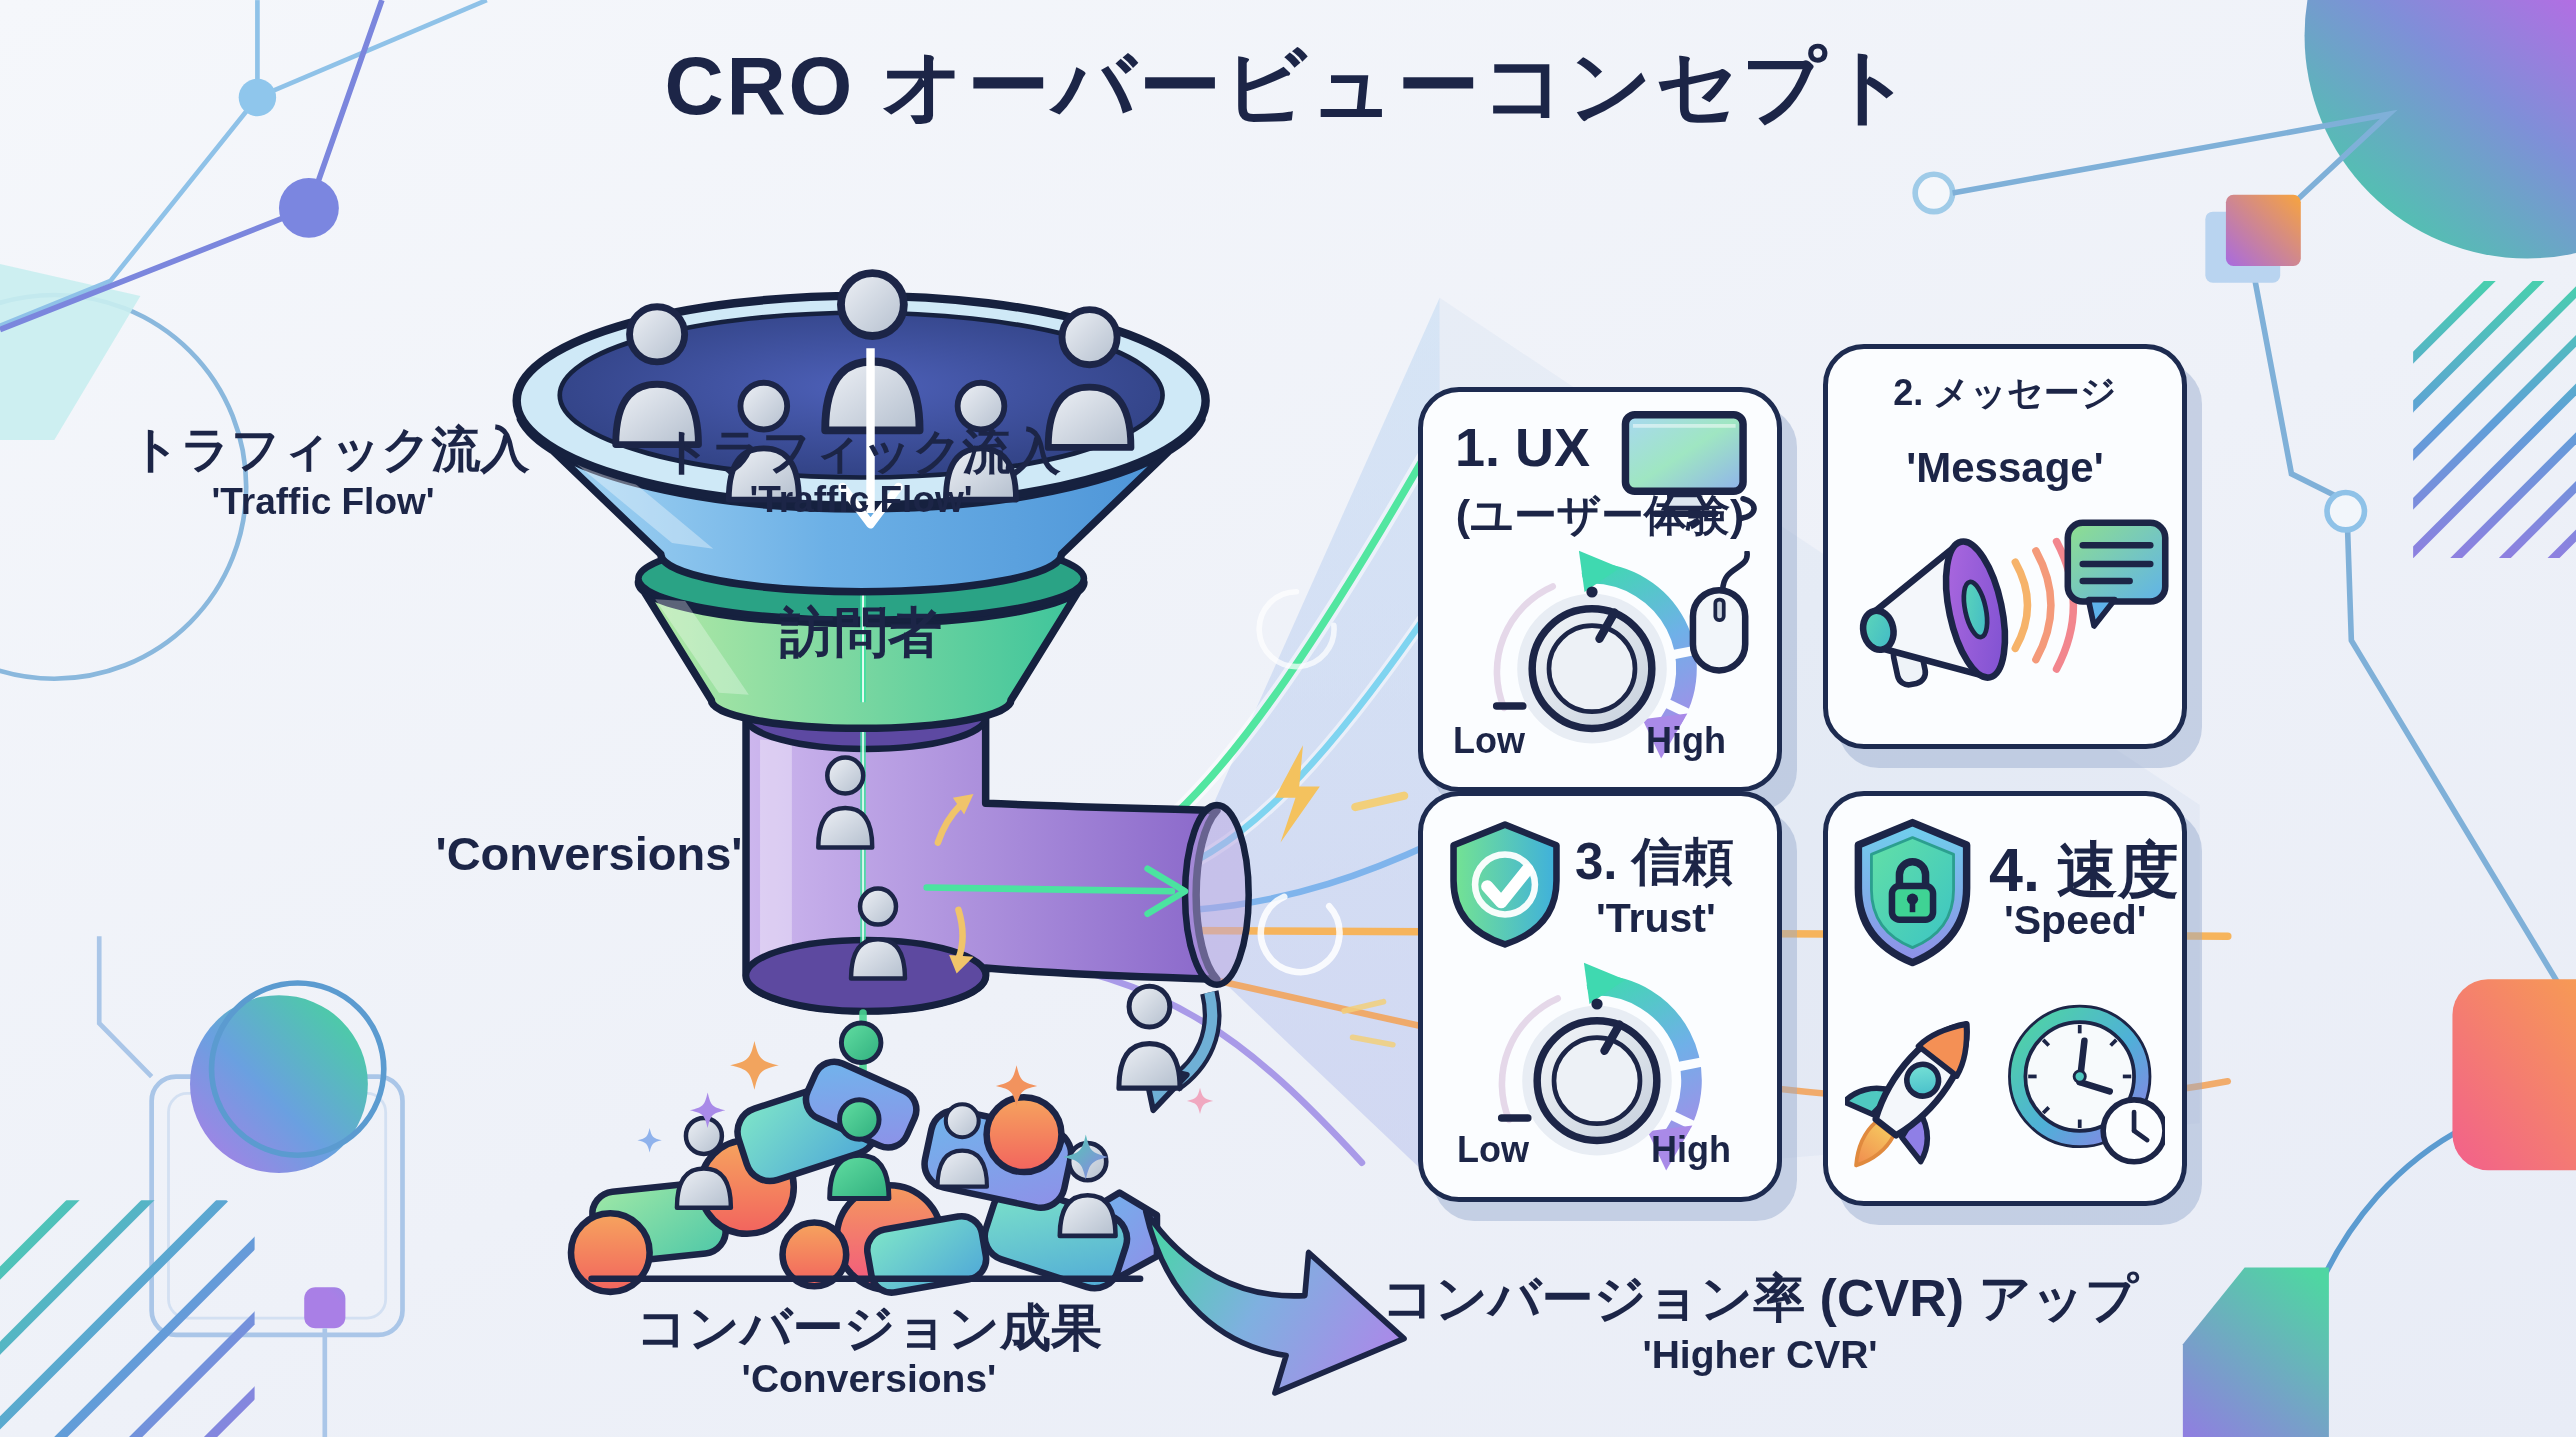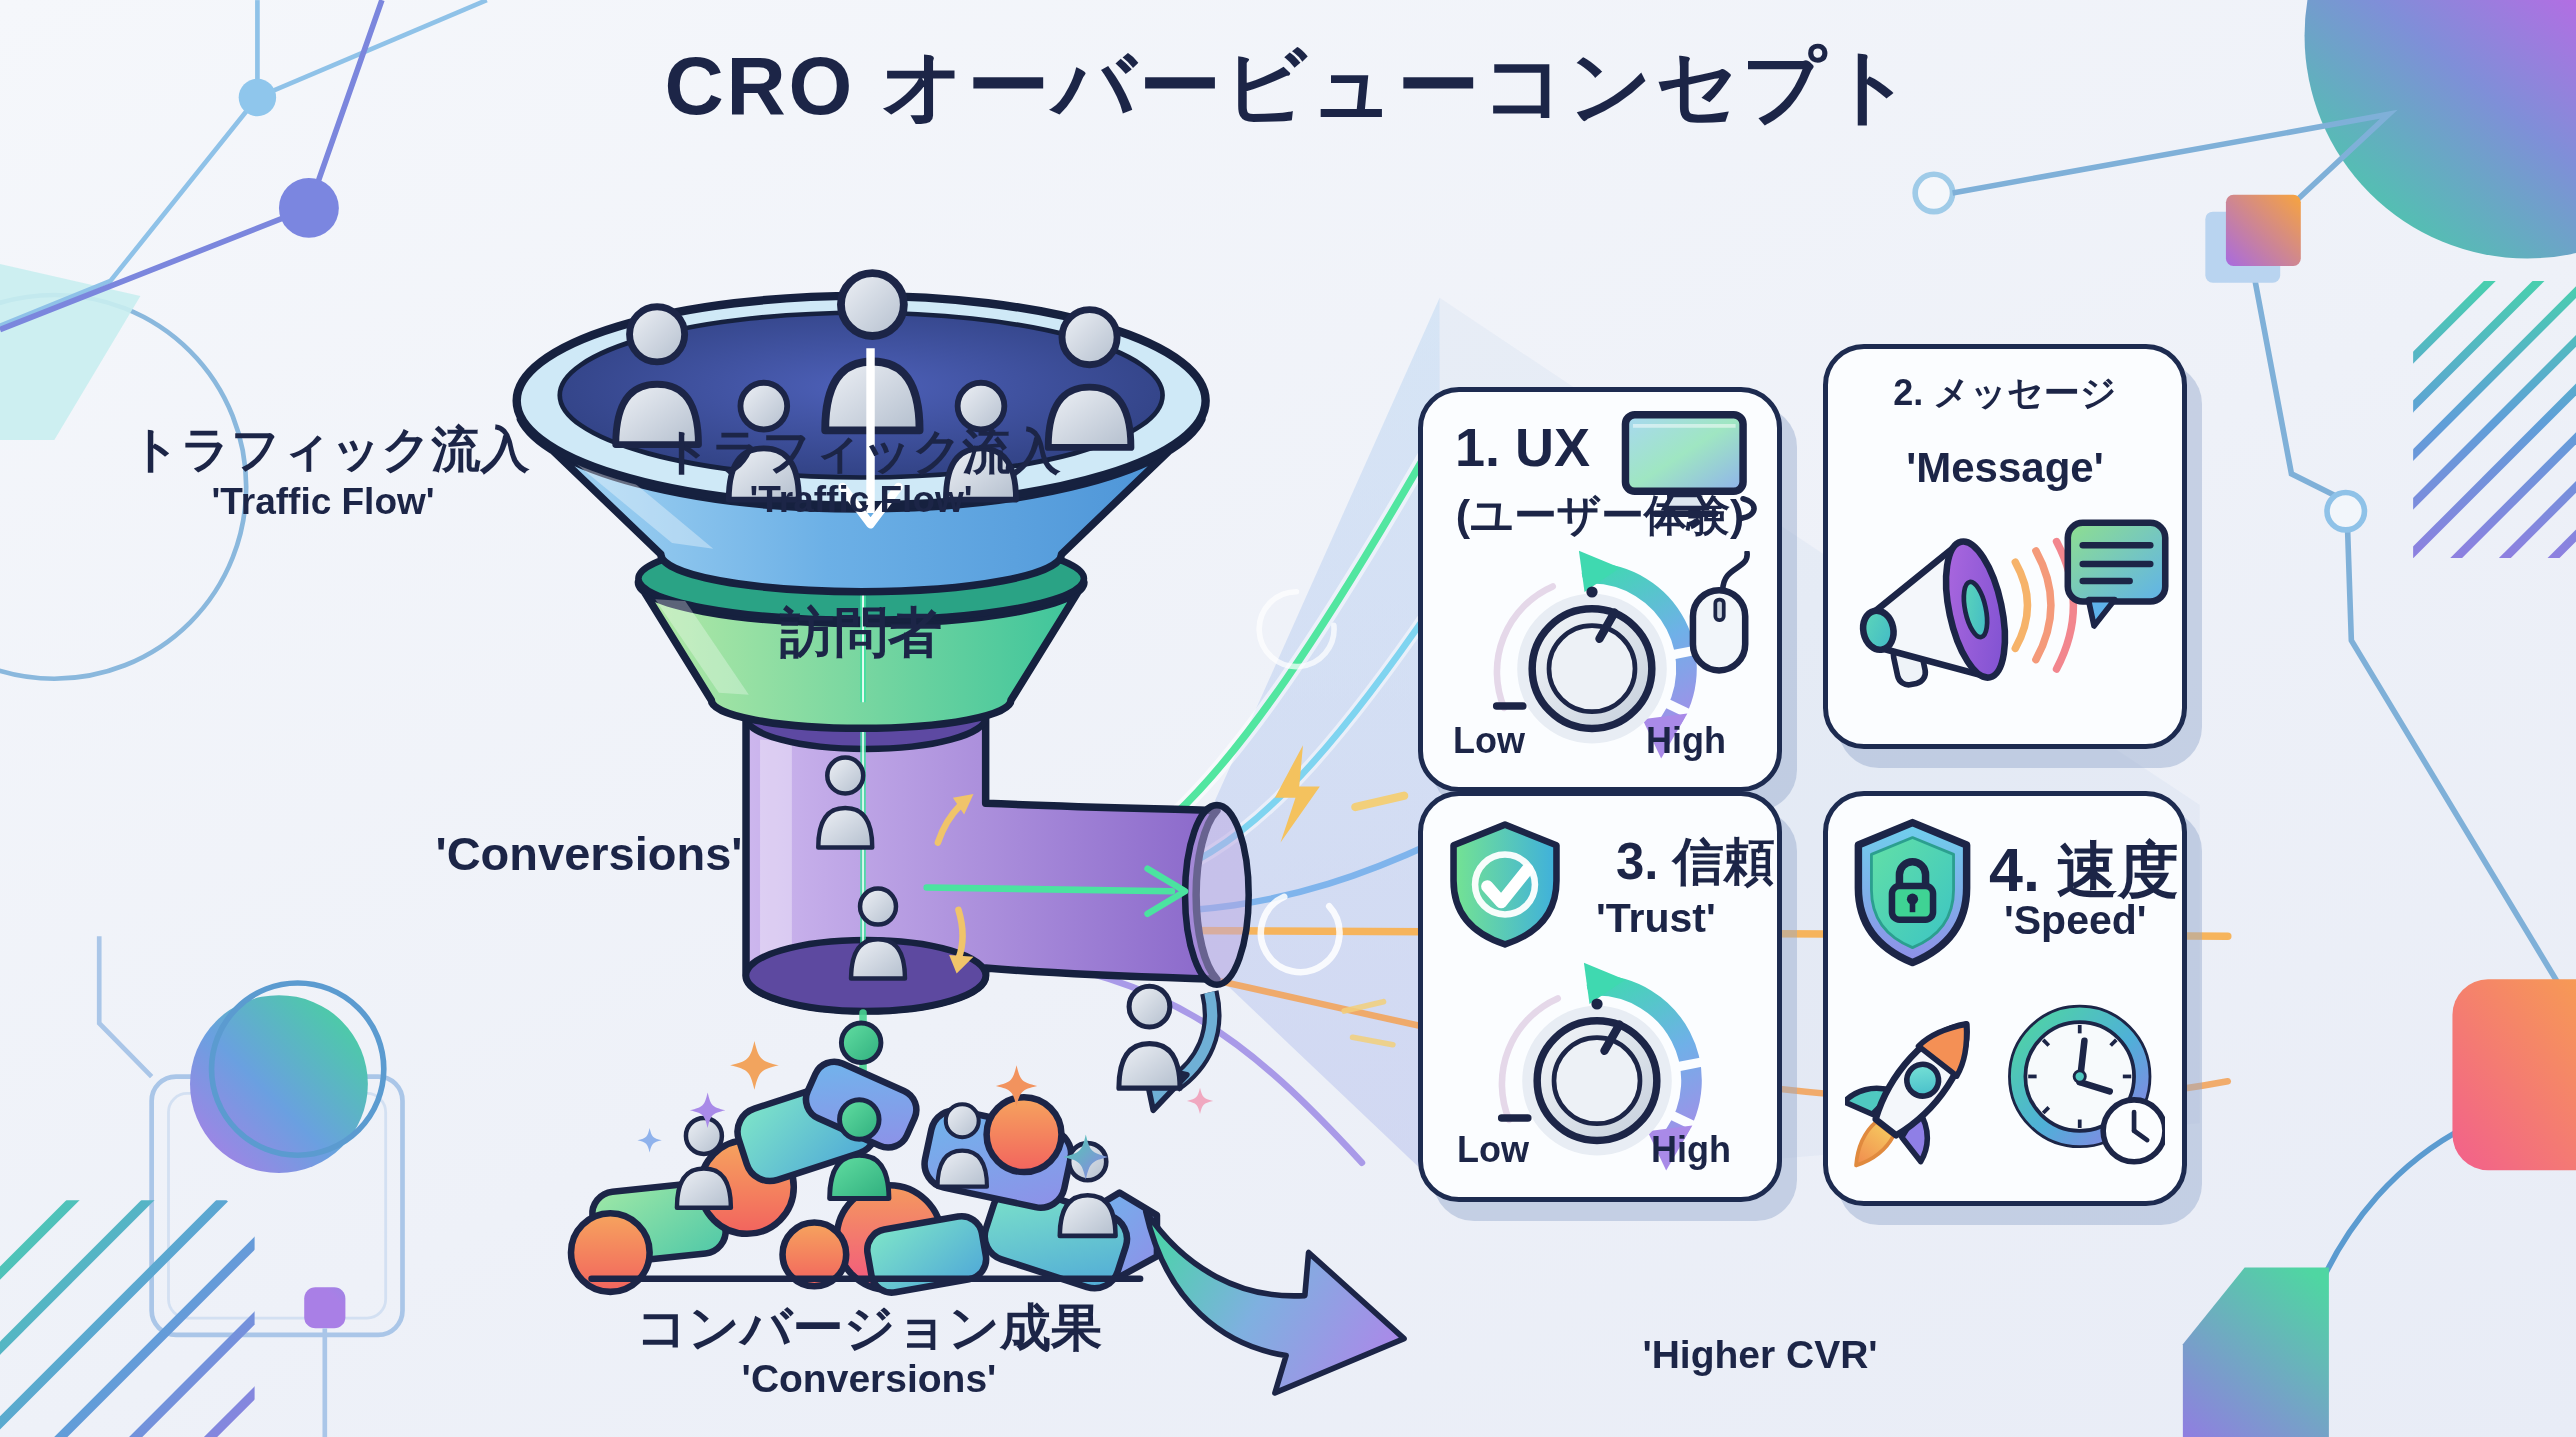--- a/index.html
+++ b/index.html
@@ -35,21 +35,21 @@
   .card1{left:1418px;top:344px;height:395px;margin-top:43px;}
   .card2{left:1823px;top:344px;height:395px;}
   .card3{left:1418px;top:791px;height:401px;}
   .card4{left:1823px;top:791px;height:405px;}
   .card .t{position:absolute;font-weight:800;white-space:nowrap;}
   .card .s{position:absolute;font-weight:600;white-space:nowrap;}
   .card1 .t{left:32px;top:24px;font-size:54px;}
   .card1 .s{left:50%;top:95px;font-size:43px;font-weight:800;transform:translateX(-50%);}
   .card2 .t{left:50%;top:20px;font-size:36px;transform:translateX(-50%);}
   .card2 .s{left:50%;top:95px;font-size:42px;transform:translateX(-50%);}
-  .card3 .t{left:152px;top:32px;font-size:51px;margin-left:41px;}
+  .card3 .t{left:152px;top:32px;font-size:51px;}
   .card3 .s{left:173px;top:99px;font-size:41px;}
   .card4 .t{left:161px;top:34px;font-size:61px;}
   .card4 .s{left:176px;top:101px;font-size:41px;}
   .dial-low{position:absolute;font-size:36px;font-weight:600;}
   .dial-high{position:absolute;font-size:36px;font-weight:600;text-align:center;}
   .card1 .dial-low{left:30px;top:328px;} .card1 .dial-high{left:223px;top:328px;}
   .card3 .dial-low{left:34px;top:333px;} .card3 .dial-high{left:228px;top:333px;}
   svg{display:block;}
 </style>
 </head>
@@ -369,20 +369,21 @@
 <div class="abs ctr side-label-jp">トラフィック流入</div>
 <div class="abs ctr side-label-en">'Traffic Flow'</div>
 
 <div class="abs ctr stage-top-jp" style="z-index:1">トラフィック流入</div>
 <div class="abs ctr stage-top-en" style="z-index:1">'Traffic Flow'</div>
 <div class="abs ctr stage-mid-jp" style="z-index:1">訪問者</div>
 <div class="abs ctr conversions-label">'Conversions'</div>
 
 <div class="abs ctr outcome-jp">コンバージョン成果</div>
 <div class="abs ctr outcome-en">'Conversions'</div>
+<div class="abs ctr result-jp">コンバージョン率 (CVR) アップ</div>
 <div class="abs ctr result-en">'Higher CVR'</div>
 
 <div class="card card1">
   <div class="t">1. UX</div>
   <div class="s">(ユーザー体験)</div>
   <svg class="abs" style="right:19px;top:17px" width="140" height="117" viewBox="0 0 150 125">
     <defs>
           <linearGradient id="screenGrad" x1="0" y1="0" x2="1" y2="1">
       <stop offset="0" stop-color="#a8d8f2"></stop>
             <stop offset=".5" stop-color="#9fe6c2"></stop>

